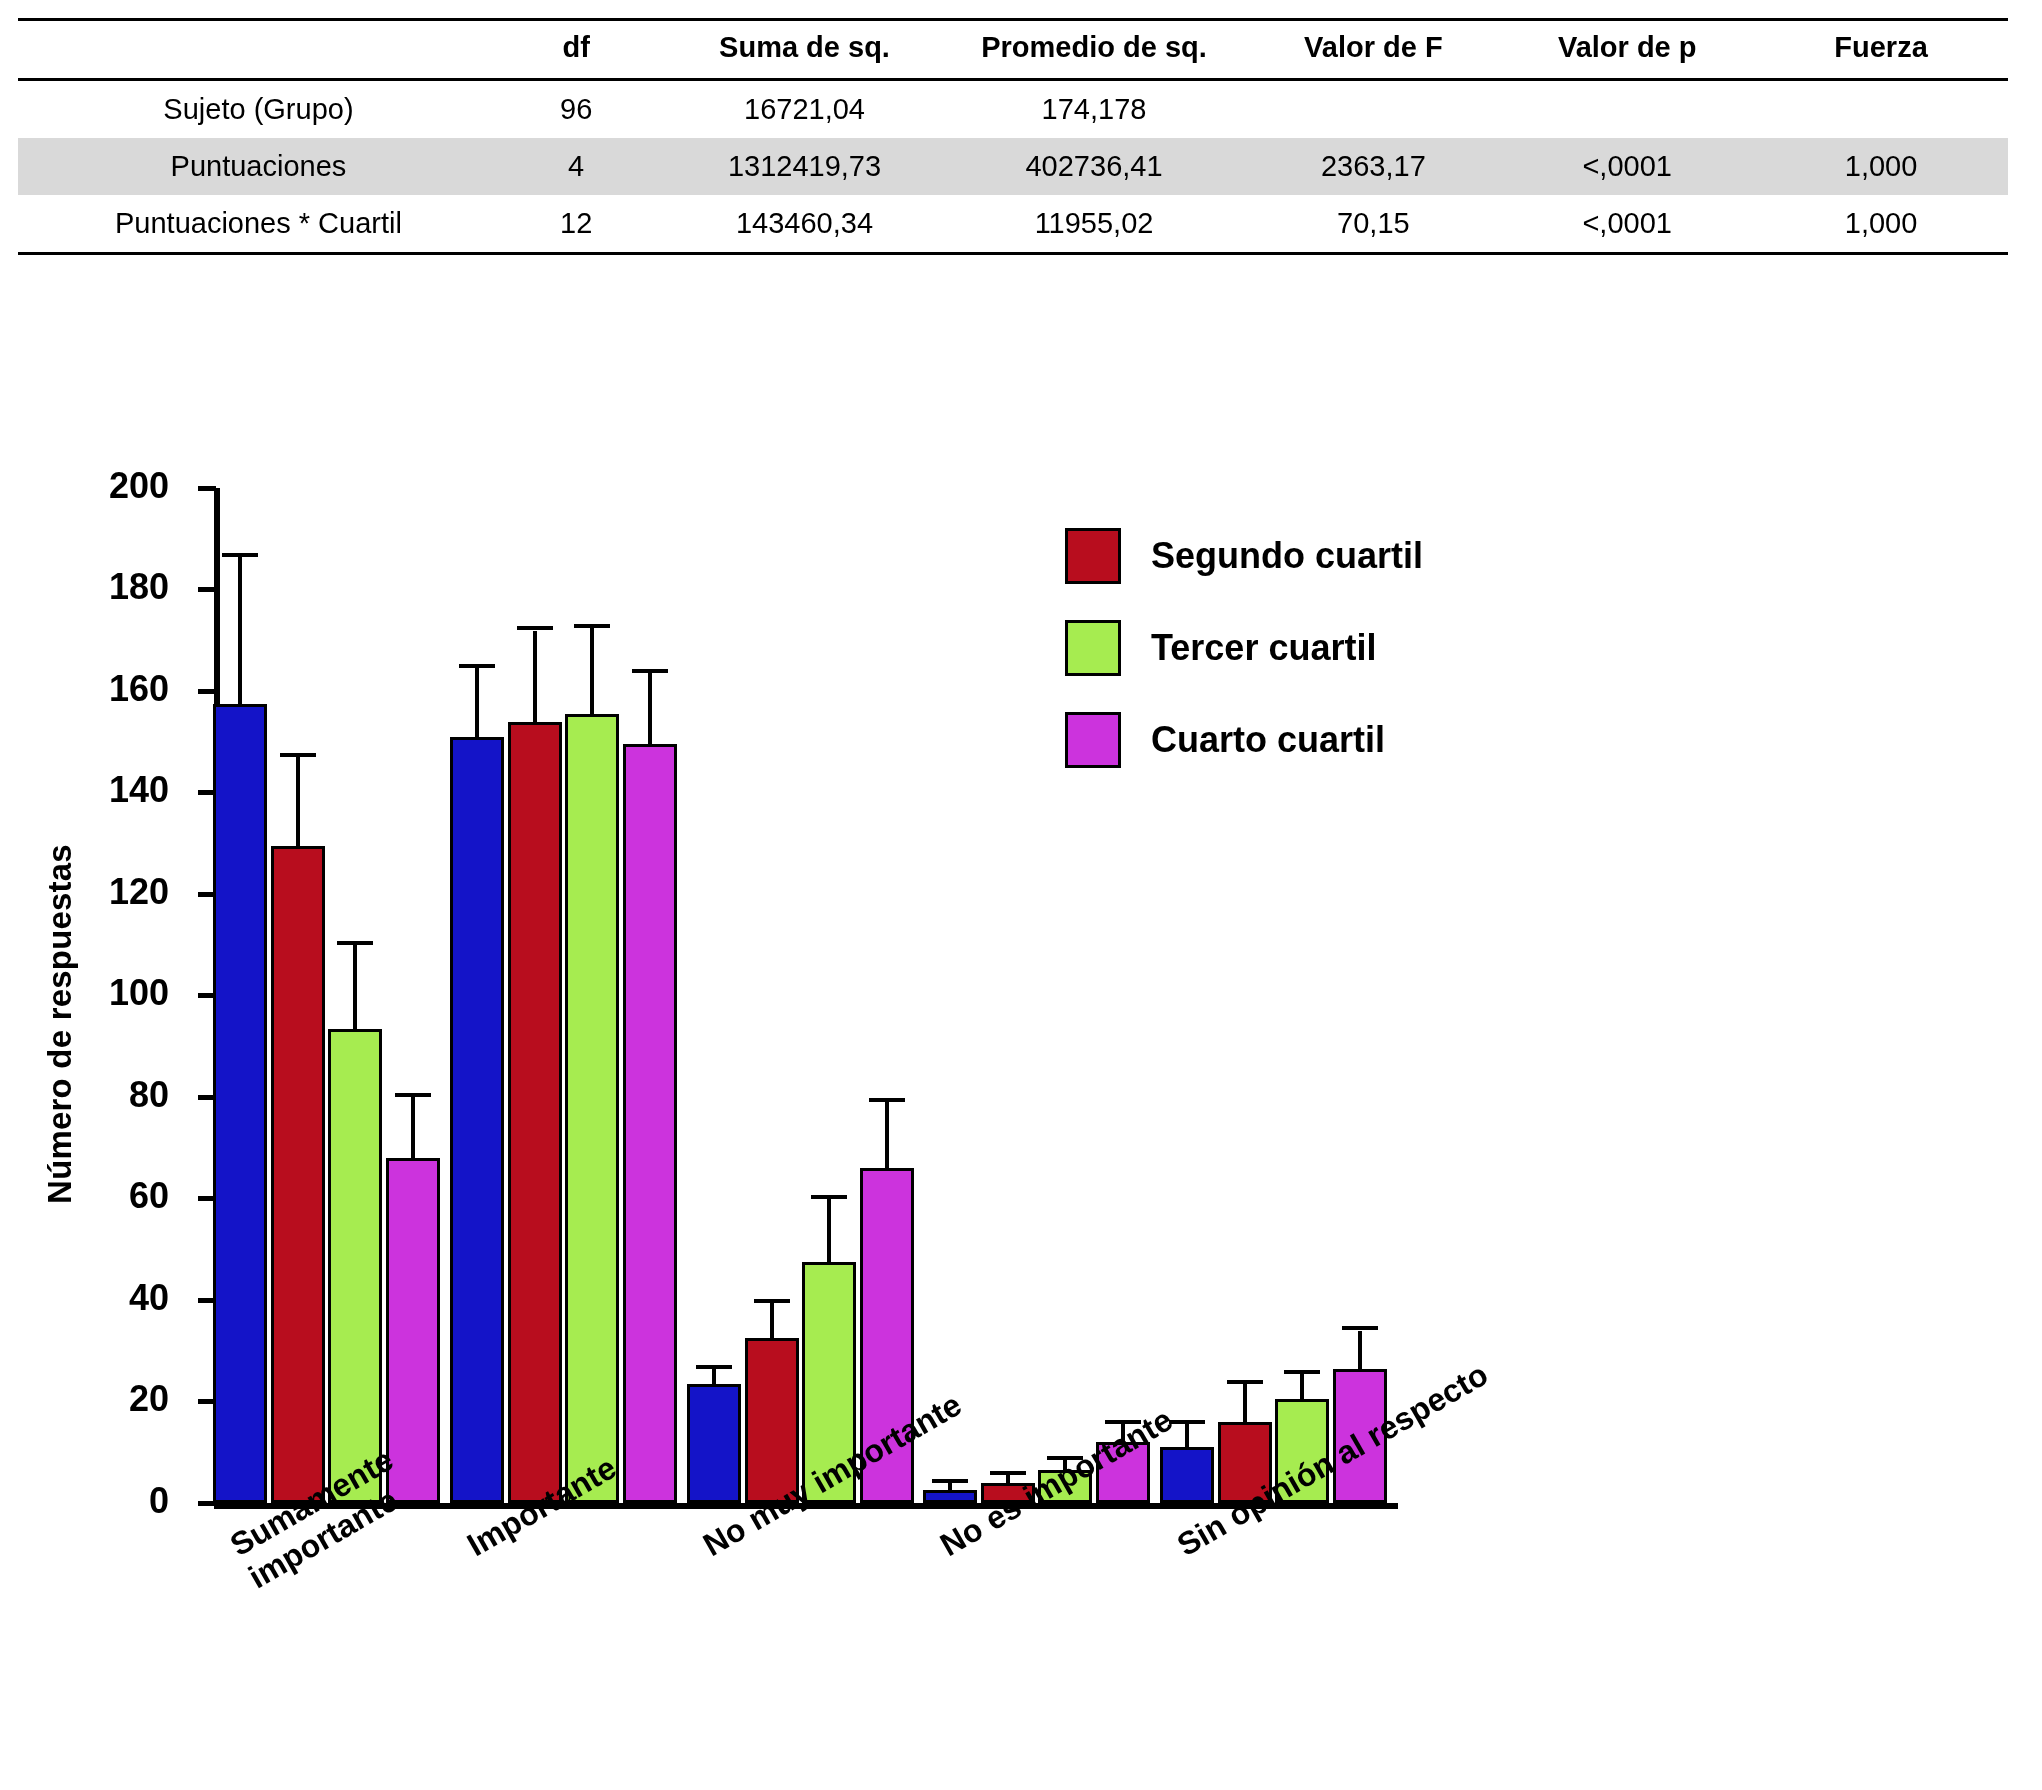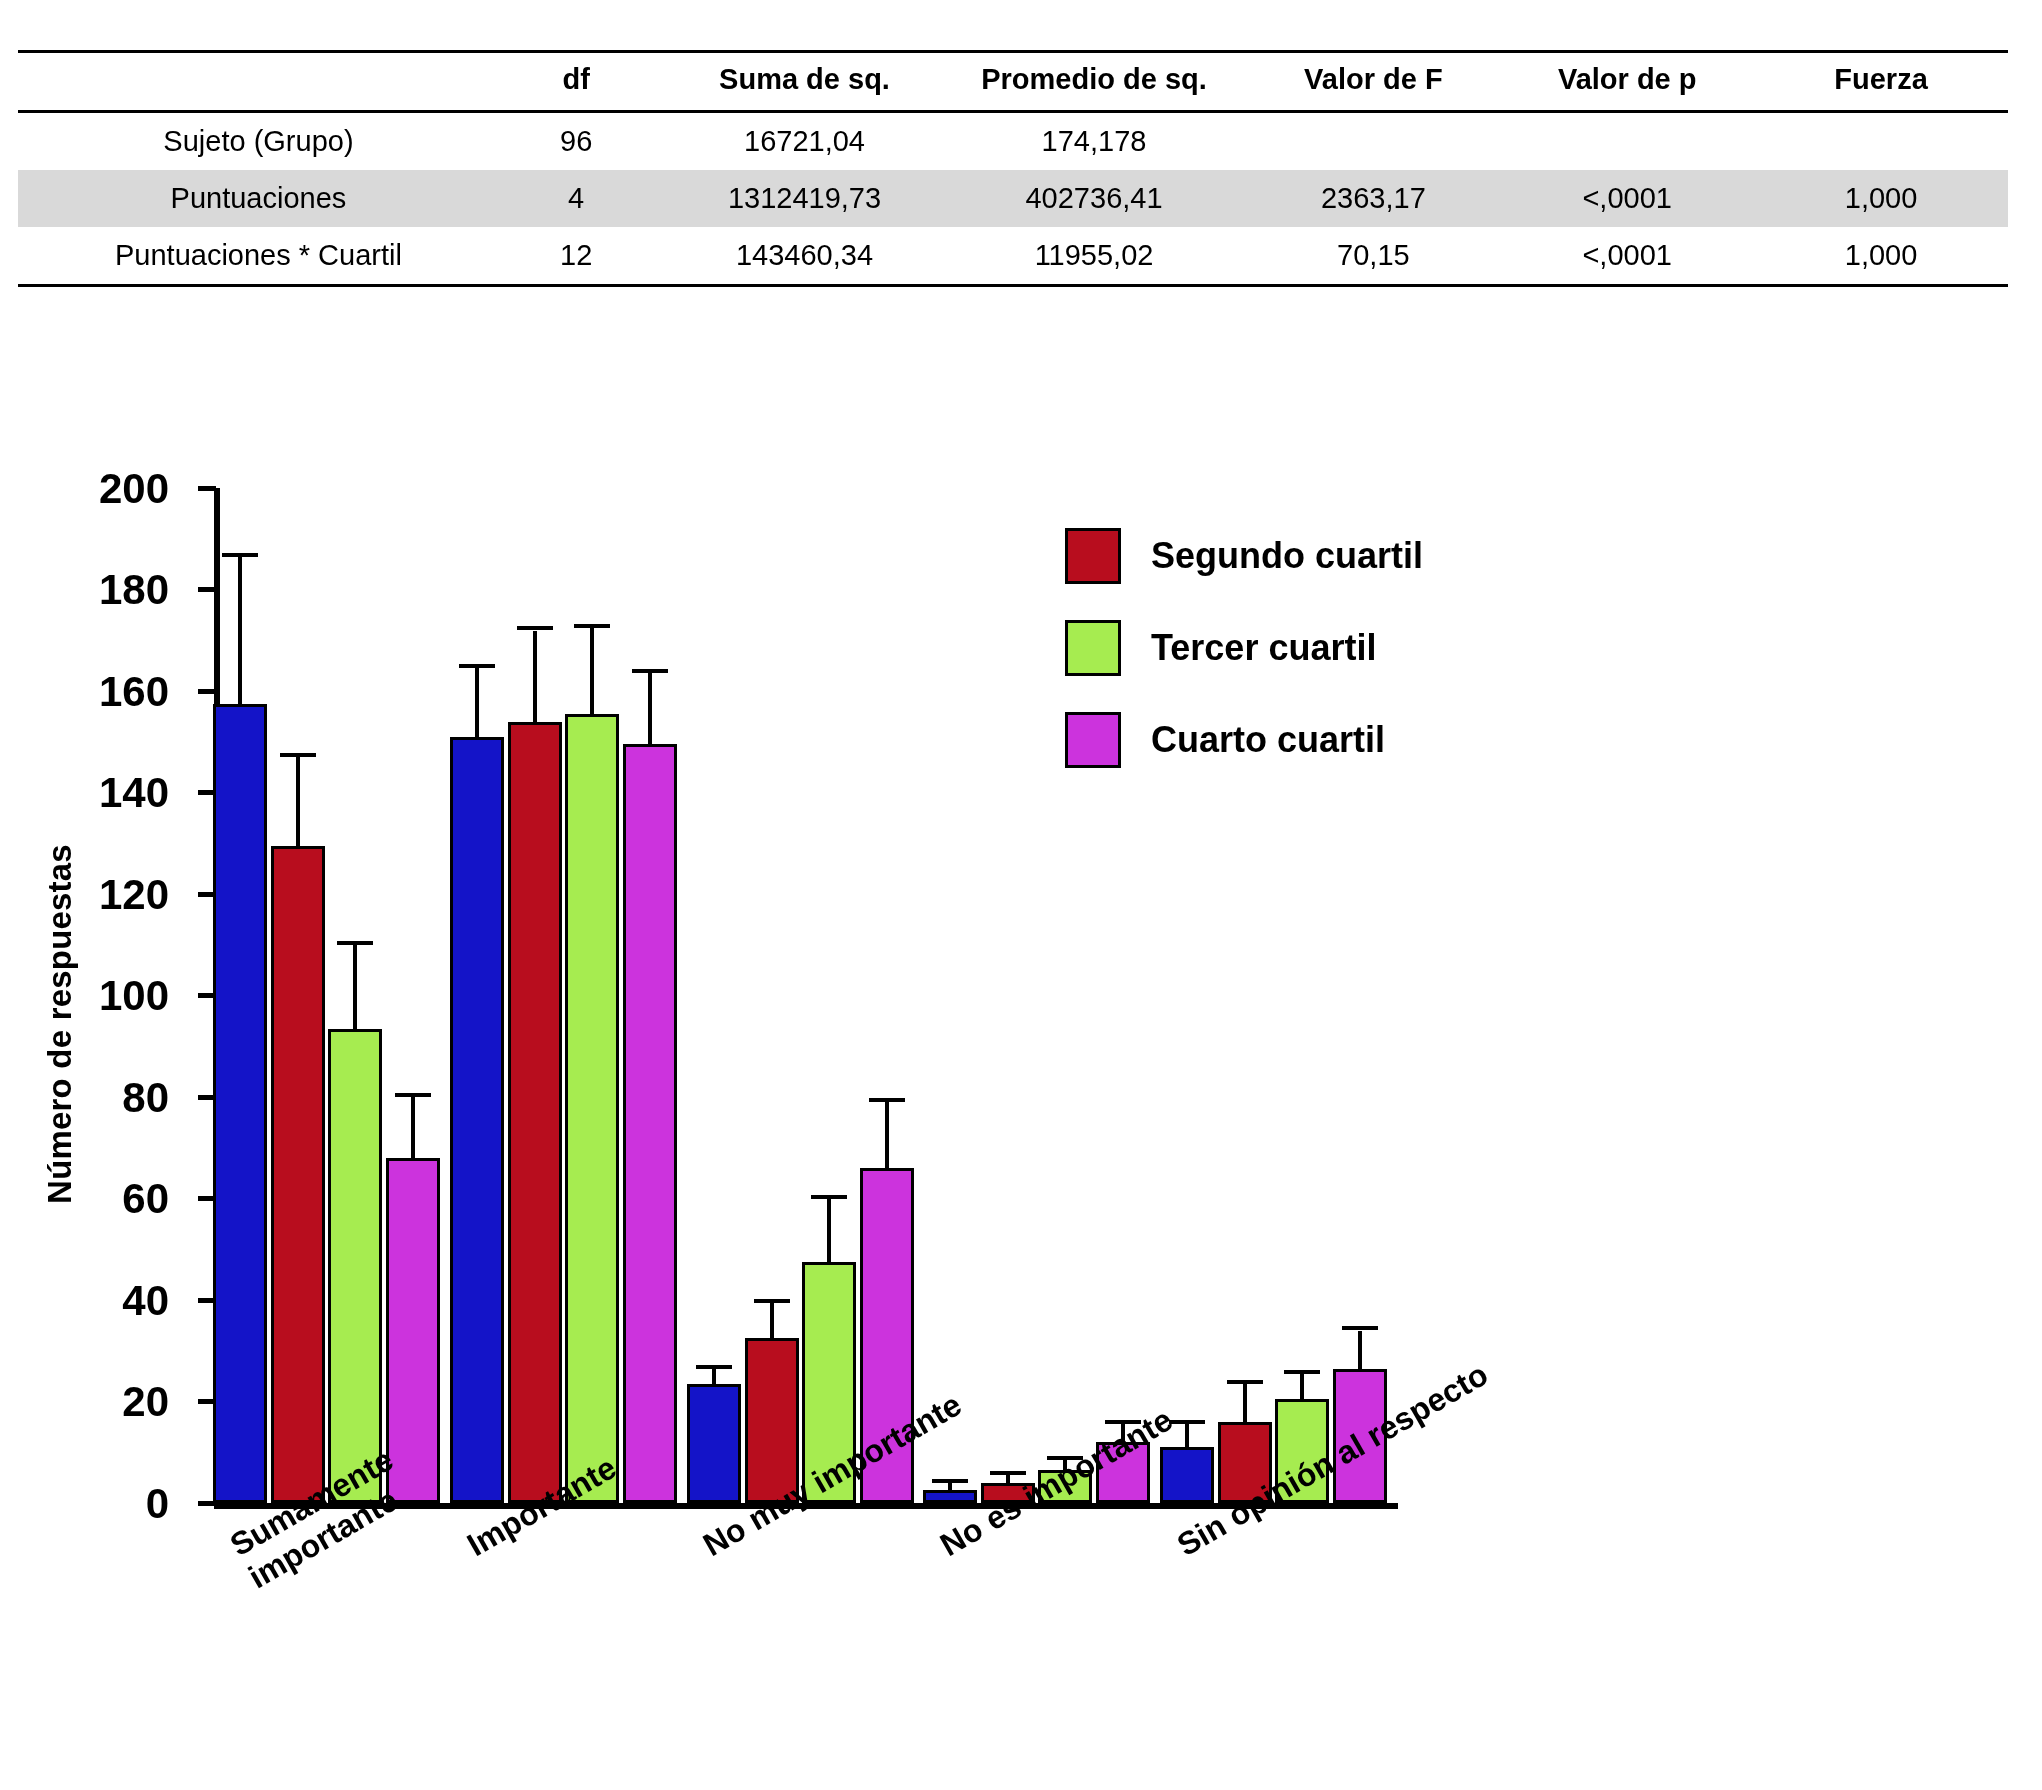--- a/index.html
+++ b/index.html
@@ -20,21 +20,20 @@
   #anova-table-wrap {
     position: absolute;
     left: 18px;
     top: 18px;
     width: 1990px;
   }
   table.anova {
     border-collapse: collapse;
     width: 100%;
     font-size: 29px;
-    margin-top: 32px;
   }
   table.anova thead th {
     font-weight: bold;
     padding: 10px 6px 14px 6px;
     text-align: center;
     border-top: 3px solid #000;
     border-bottom: 3px solid #000;
     white-space: nowrap;
   }
   table.anova thead th.rowhead {
@@ -83,21 +82,21 @@
     transform: rotate(-90deg);
     font-size: 33px;
     font-weight: bold;
     letter-spacing: 0.2px;
   }
   .y-tick-label {
     position: absolute;
     right: 0;
     width: 90px;
     text-align: right;
-    font-size: 42px;
+    font-size: 36px;
     font-weight: bold;
     line-height: 1;
   }
   #y-ticks {
     position: absolute;
     left: 60px;
     top: 0;
     width: 109px;
     height: 100%;
   }

